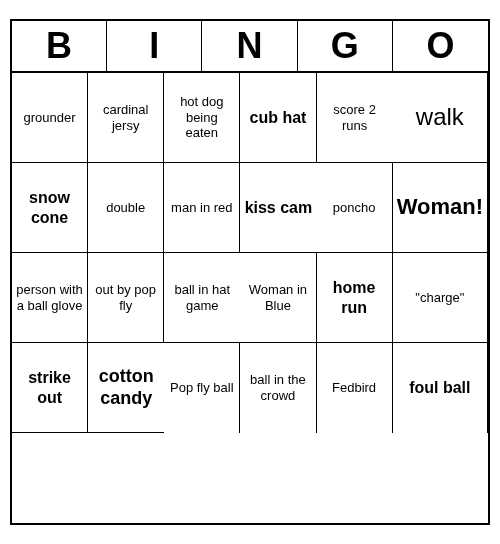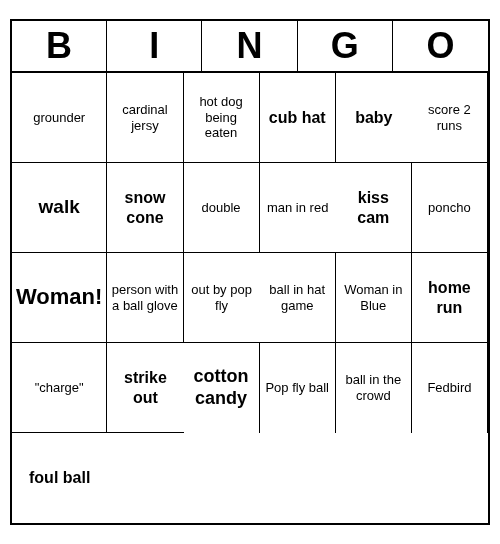--- a/index.html
+++ b/index.html
@@ -56,22 +56,22 @@
       border-right: none;
     }
     .bingo-cell:nth-child(n+21) {
       border-bottom: none;
     }
     .bingo-cell.large-text {
       font-size: 16px;
       font-weight: bold;
     }
     .bingo-cell.xlarge-text {
-      font-size: 19px;
-      font-weight: bold;
+      font-size: 24px;
+      font-weight: normal;
       text-align: center;
     }
     .bingo-cell.free-cell {
       font-size: 22px;
       font-weight: bold;
     }
     .bingo-cell.medium-text {
       font-size: 18px;
       font-weight: bold;
     }
@@ -85,21 +85,20 @@
       <div class="bingo-header-cell">I</div>
       <div class="bingo-header-cell">N</div>
       <div class="bingo-header-cell">G</div>
       <div class="bingo-header-cell">O</div>
     </div>
   <div class="bingo-grid">
   <div class="bingo-cell ">grounder</div>
       <div class="bingo-cell ">cardinal jersy</div>
       <div class="bingo-cell ">hot dog being eaten</div>
       <div class="bingo-cell large-text">cub hat</div>
-      <div class="bingo-cell large-text">baby</div>
       <div class="bingo-cell ">score 2 runs</div>
       <div class="bingo-cell xlarge-text">walk</div>
       <div class="bingo-cell large-text">snow cone</div>
       <div class="bingo-cell ">double</div>
       <div class="bingo-cell ">man in red</div>
       <div class="bingo-cell large-text">kiss cam</div>
       <div class="bingo-cell ">poncho</div>
       <div class="bingo-cell free-cell">Woman!</div>
       <div class="bingo-cell ">person with a ball glove</div>
       <div class="bingo-cell ">out by pop fly</div>

